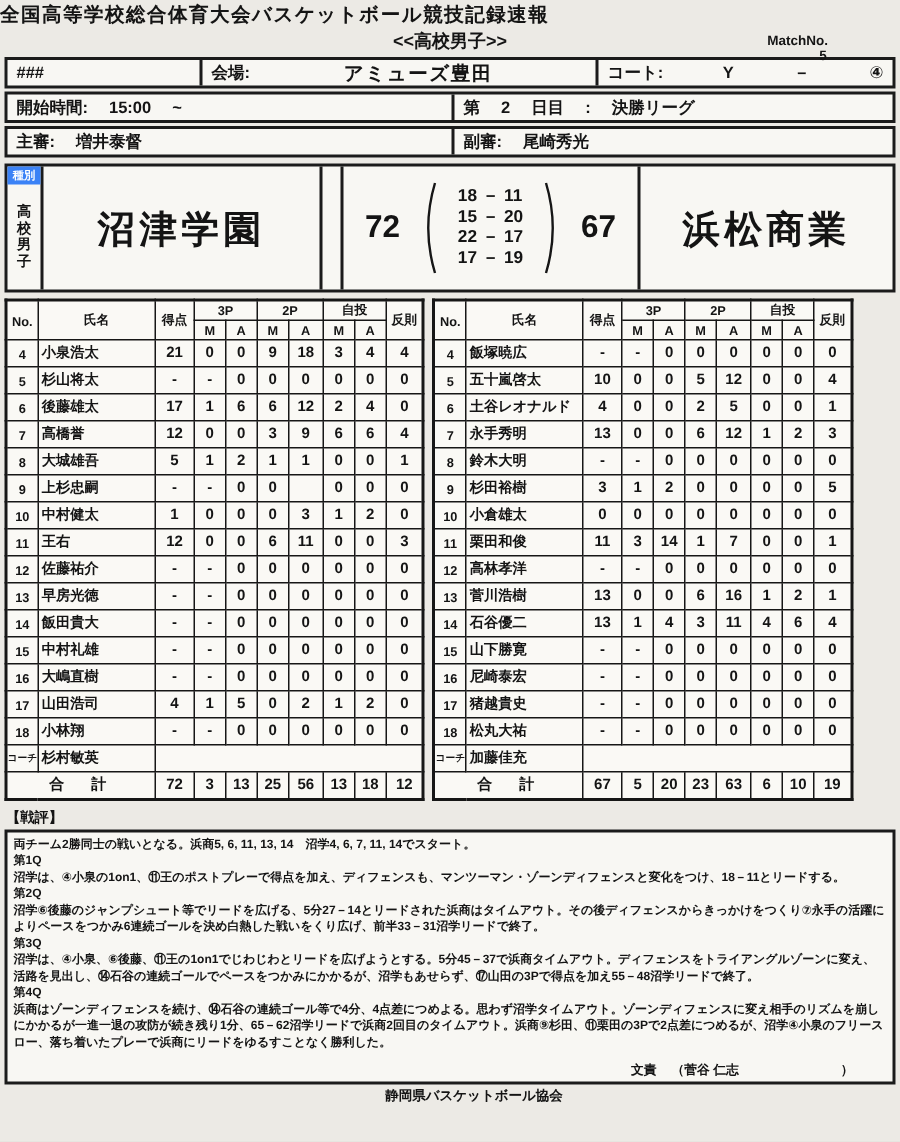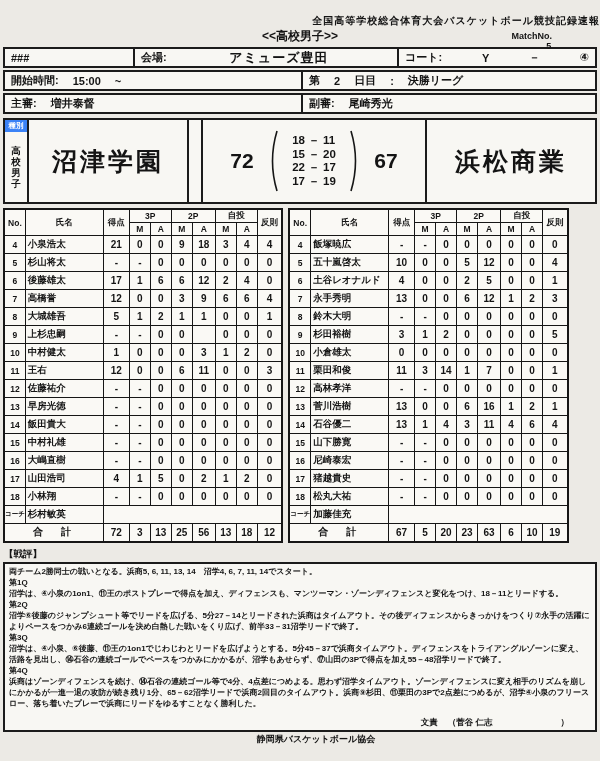--- a/index.html
+++ b/index.html
@@ -1,19 +1,19 @@
 <!DOCTYPE html>
 <html><head>
 <meta charset="utf-8">
 <style>
   * { margin:0; padding:0; box-sizing:border-box; }
   body { background:#d8d6d2; font-family:"Liberation Sans","DejaVu Sans",sans-serif; }
   .page { width:600px; height:761px; background:#eceae5; color:#141414; overflow:hidden;
           position:relative; margin:0 auto; }
-  .title { text-align:right; font-weight:bold; font-size:10px; padding-top:14px; letter-spacing:1px; }
+  .title { text-align:left; font-weight:bold; font-size:13px; padding-top:1px; letter-spacing:1px; }
   .subrow { position:relative; text-align:center; font-weight:bold; font-size:12px; height:17px; }
   .matchno { position:absolute; right:14px; top:3px; font-size:9px; font-weight:bold; display:flex;flex-direction:column; }
   .matchno .lbl { margin-right:34px; }
 
   .infowrap { margin:2px 3px 0 3px; }
   .inforow { display:flex; border:2px solid #1b1b1b; background:#f8f7f3; height:21px;
              align-items:center; font-size:11px; font-weight:bold; margin-top:2px; }
   .icell { display:flex; align-items:center; height:100%; padding:0 6px; }
   .bl { border-left:2px solid #1b1b1b; }
   .w-hash { width:128px; }
@@ -23,21 +23,21 @@
   .half-l { width:296px; }
   .half-r { flex:1; }
   .sp { display:inline-block; width:14px; }
 
   .scorebar { display:flex; border:2px solid #1b1b1b; margin:4px 3px 0 3px; height:86px; background:#f8f7f3; }
   .catcell { width:24px; border-right:2px solid #1b1b1b; display:flex; flex-direction:column; }
   .catlabel { background:#3b82f6; color:#fff; font-size:7.5px; font-weight:bold; text-align:center; padding:1px 0; }
   .catvert { flex:1; display:flex; flex-direction:column; align-items:center; justify-content:center;
              font-size:9.5px; font-weight:bold; line-height:11px; }
   .teamcell { display:flex; align-items:center; justify-content:center; font-size:25px; font-weight:bold; letter-spacing:3px; }
-  .team-home { width:158px;font-family:Liberation Serif, serif; }
+  .team-home { width:184px;font-family:Liberation Serif, serif; }
   .gapcell { width:16px; border-left:2px solid #1b1b1b; border-right:2px solid #1b1b1b; }
   .scorearea { flex:1; display:flex; align-items:center; justify-content:center; }
   .bigscore { font-size:21px; font-weight:bold; width:48px; text-align:center; }
   .quarters { display:flex; flex-direction:column; margin:0 2px; }
   .qrow { display:flex; font-size:11.5px; font-weight:bold; line-height:13.5px; }
   .qrow .qh { width:24px; text-align:right; }
   .qrow .qd { width:18px; text-align:center; }
   .qrow .qa { width:24px; text-align:left; }
   .team-away { flex:0 0 170px; border-left:2px solid #1b1b1b; }
 

